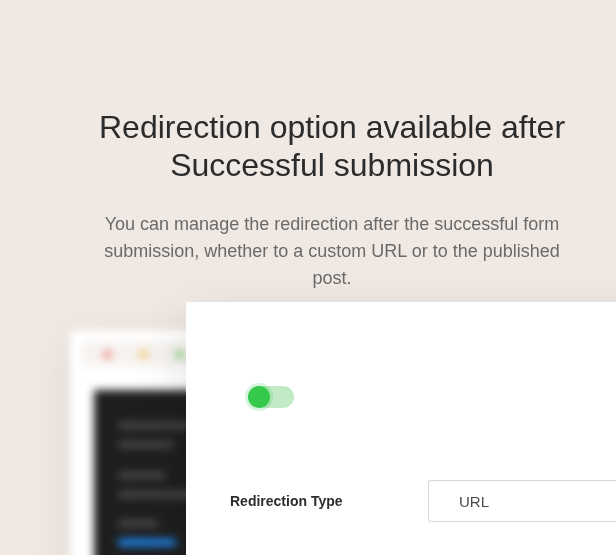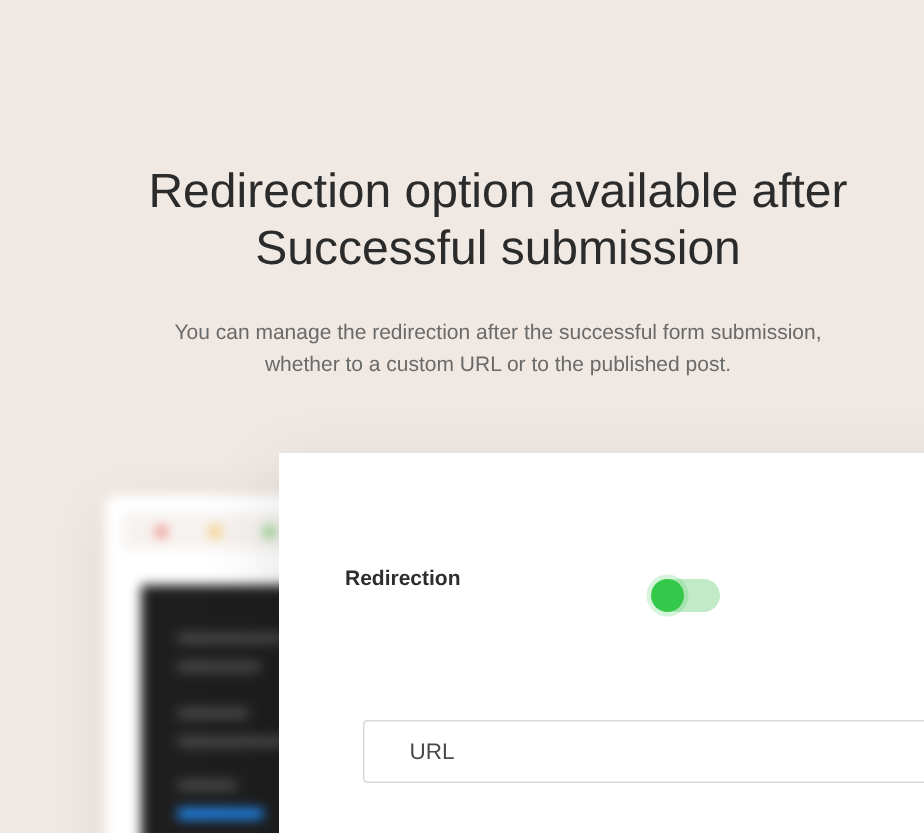--- a/index.html
+++ b/index.html
@@ -18,21 +18,21 @@
     .hero-title {
       font-size: 32px;
       font-weight: 300;
       color: #2b2b2b;
       line-height: 1.2;
       max-width: 480px;
       margin: 0 auto;
     }
     .hero-desc {
       margin-top: 26px;
-      font-size: 14px;
+      font-size: 18px;
       line-height: 1.5;
       color: #6a6a6a;
       max-width: 460px;
       margin-left: auto;
       margin-right: auto;
     }
     .stage {
       position: absolute;
       left: 0;
       right: 0;
@@ -165,30 +165,30 @@
   <div class="right-blob">
     <span class="chip c1"></span><span class="chip c2"></span><br>
     <span class="chip c3"></span><span class="chip c4"></span><br>
     <span class="chip c5"></span><span class="chip c6"></span><br>
     <span class="chip blue"></span>
   </div>
 
   <div class="panel">
 
     <div class="row">
-      <div class="label">Redirection</div>
       <div class="control">
         <div class="toggle2">
           <div class="toggle-track"></div>
           <div class="toggle-on"></div>
         </div>
       </div>
     </div>
 
     <div class="row">
+      <div class="label">Redirection Type</div>
       <div class="control">
         <div class="select">
           <span>URL</span>
         </div>
       </div>
     </div>
 
     <div class="row">
       <div class="control">
         <input class="input" type="text" value="" style="">

